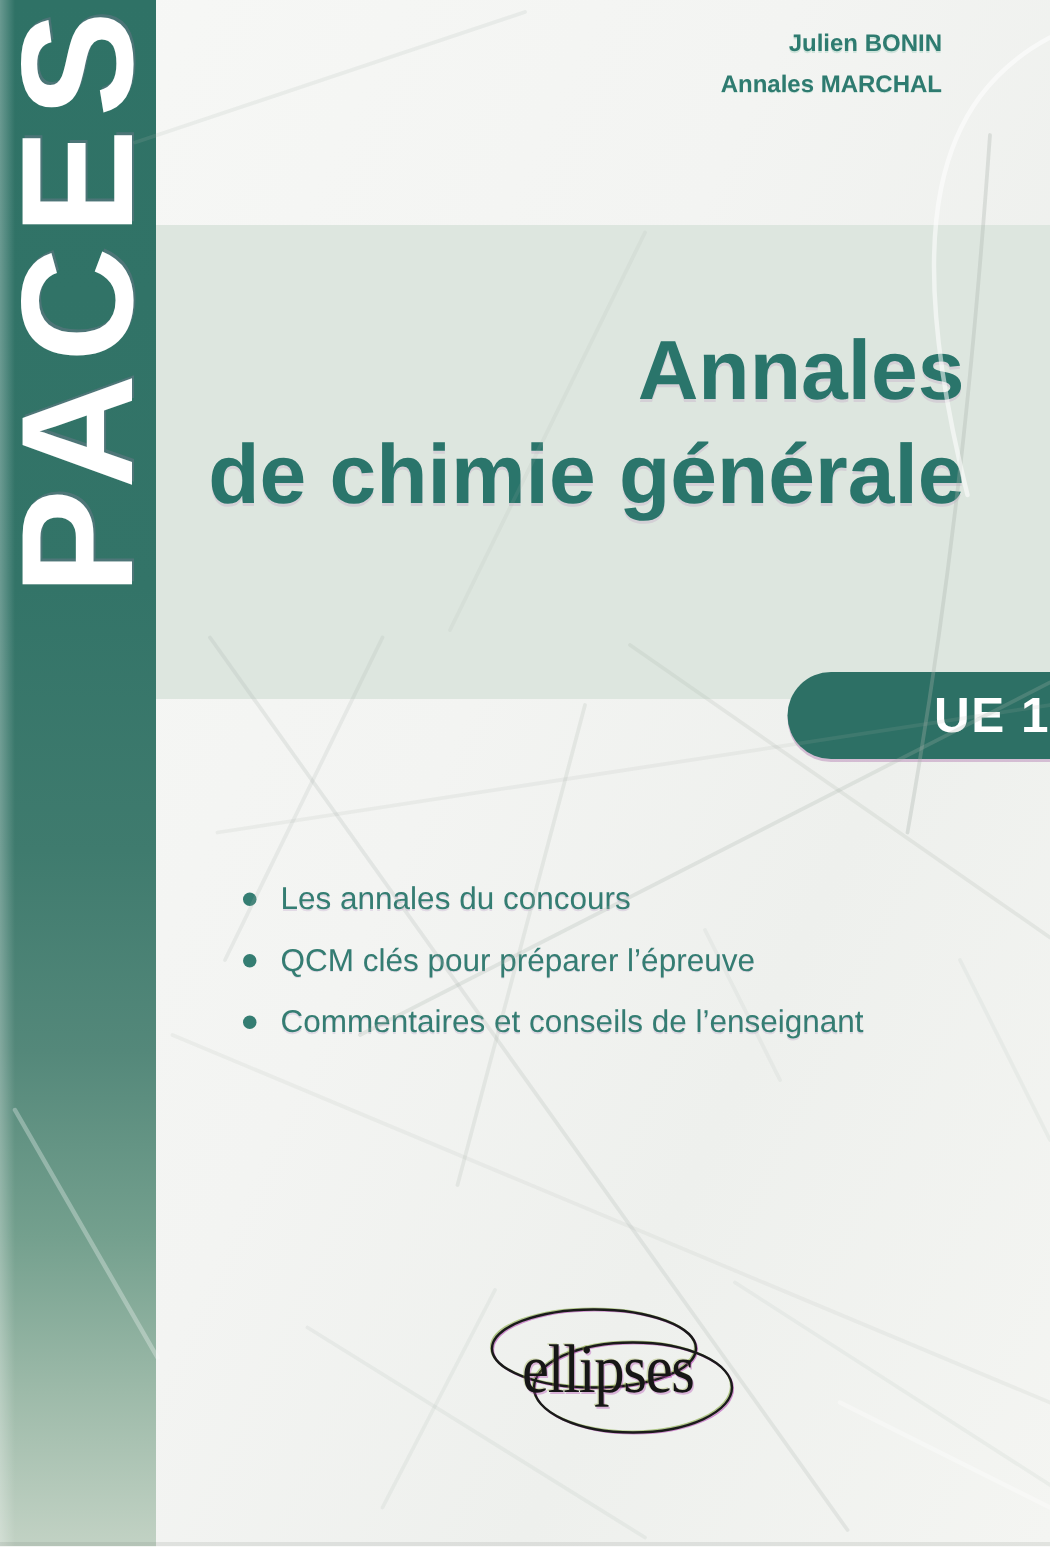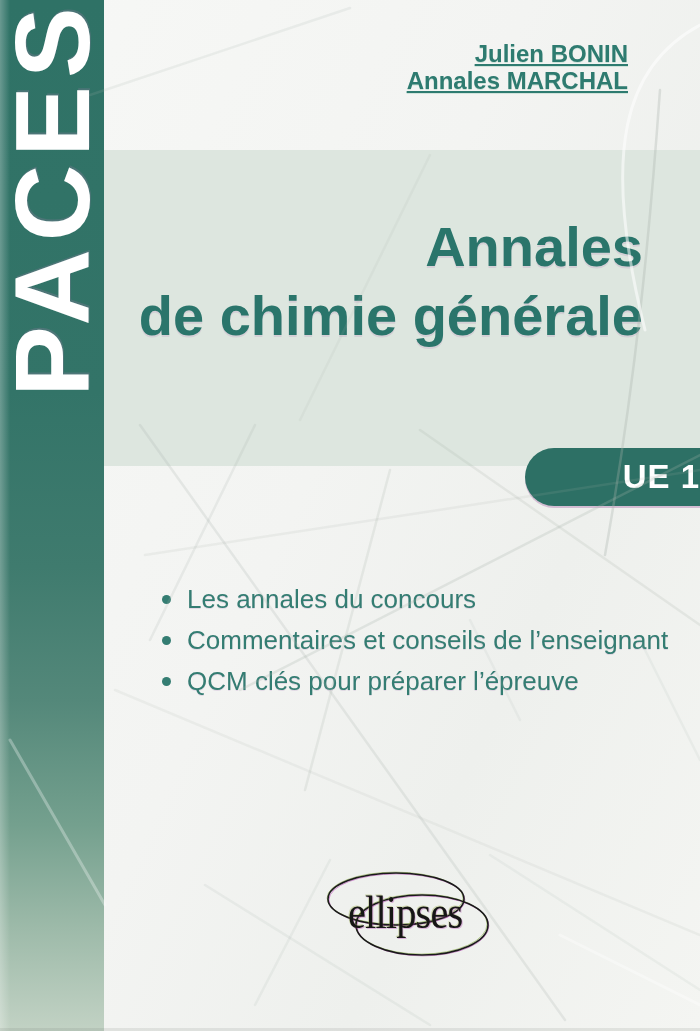--- a/index.html
+++ b/index.html
@@ -20,24 +20,23 @@
   .spine-text{
     position:absolute;left:2px;top:392px;width:388px;height:100px;
     transform:rotate(-90deg);transform-origin:0 0;
     display:flex;align-items:center;justify-content:center;
     font-size:106px;font-weight:bold;letter-spacing:8px;color:#ffffff;
     text-shadow:2px 1px 0 rgba(205,130,195,.18);
     white-space:nowrap;line-height:100px;
   }
   
   .authors{
-    position:absolute;top:40px;right:72px;text-align:right;
-    color:var(--author-teal,#2e7b70);font-weight:bold;font-size:24px;line-height:27px;
+    position:absolute;top:16px;right:72px;text-align:right;
+    color:var(--author-teal,#2e7b70);font-weight:bold;font-size:16px;line-height:27px;
     text-shadow:0 1px 0 rgba(120,185,160,.28);
-    text-decoration:underline;
   }
   
   .title-band{
     position:absolute;left:104px;right:0;top:150px;height:316px;
     background:var(--sage-band,#dde6df);
   }
   .title-block{
     position:absolute;right:57px;top:62px;text-align:right;
     color:var(--title-teal,#2a756b);font-weight:bold;font-size:56px;line-height:69px;
     text-shadow:0 2px 0 rgba(165,95,170,.16);
@@ -50,21 +49,21 @@
     border-radius:29px 0 0 29px;
     display:flex;align-items:center;justify-content:flex-end;
     box-shadow:0 2px 0 rgba(150,70,150,.3);
   }
   .ue-badge span{
     color:#ffffff;font-weight:bold;font-size:33px;letter-spacing:1px;
   }
   
   .features{
     position:absolute;left:162px;top:579px;margin:0;padding:0;list-style:none;
-    color:var(--bullet-teal,#347d72);font-size:26px;font-weight:500;
+    color:var(--bullet-teal,#347d72);font-size:21px;font-weight:500;
     text-shadow:0 1px 0 rgba(150,100,170,.18);
   }
   .features li{display:flex;align-items:center;height:41px;white-space:nowrap;}
   .features .dot{
     width:9px;height:9px;border-radius:50%;background:var(--bullet-teal,#347d72);
     margin-right:16px;flex:0 0 auto;
   }
   
   .logo{position:absolute;left:325px;top:870px;width:165px;height:92px;}
   .logo svg{position:absolute;left:0;top:0;}
@@ -107,25 +106,25 @@
       <span>UE 1</span>
     </div>
 
     <ul class="features">
       <li>
         <span class="dot"></span>
         <span>Les annales du concours</span>
       </li>
       <li>
         <span class="dot"></span>
-        <span>Commentaires et conseils de l’enseignant</span>
+        <span>QCM clés pour préparer l’épreuve</span>
       </li>
       <li>
         <span class="dot"></span>
-        <span>QCM clés pour préparer l’épreuve</span>
+        <span>Commentaires et conseils de l’enseignant</span>
       </li>
     </ul>
 
     <div class="logo">
       <svg width="165" height="92" viewBox="0 0 165 92">
 
         <g fill="none" stroke="#b338b3" stroke-width="1" opacity="0.55" transform="translate(0.9,0.9)">
           <ellipse cx="71" cy="29" rx="68" ry="26"></ellipse>
           <ellipse cx="97" cy="55" rx="66" ry="30"></ellipse>
         </g>

